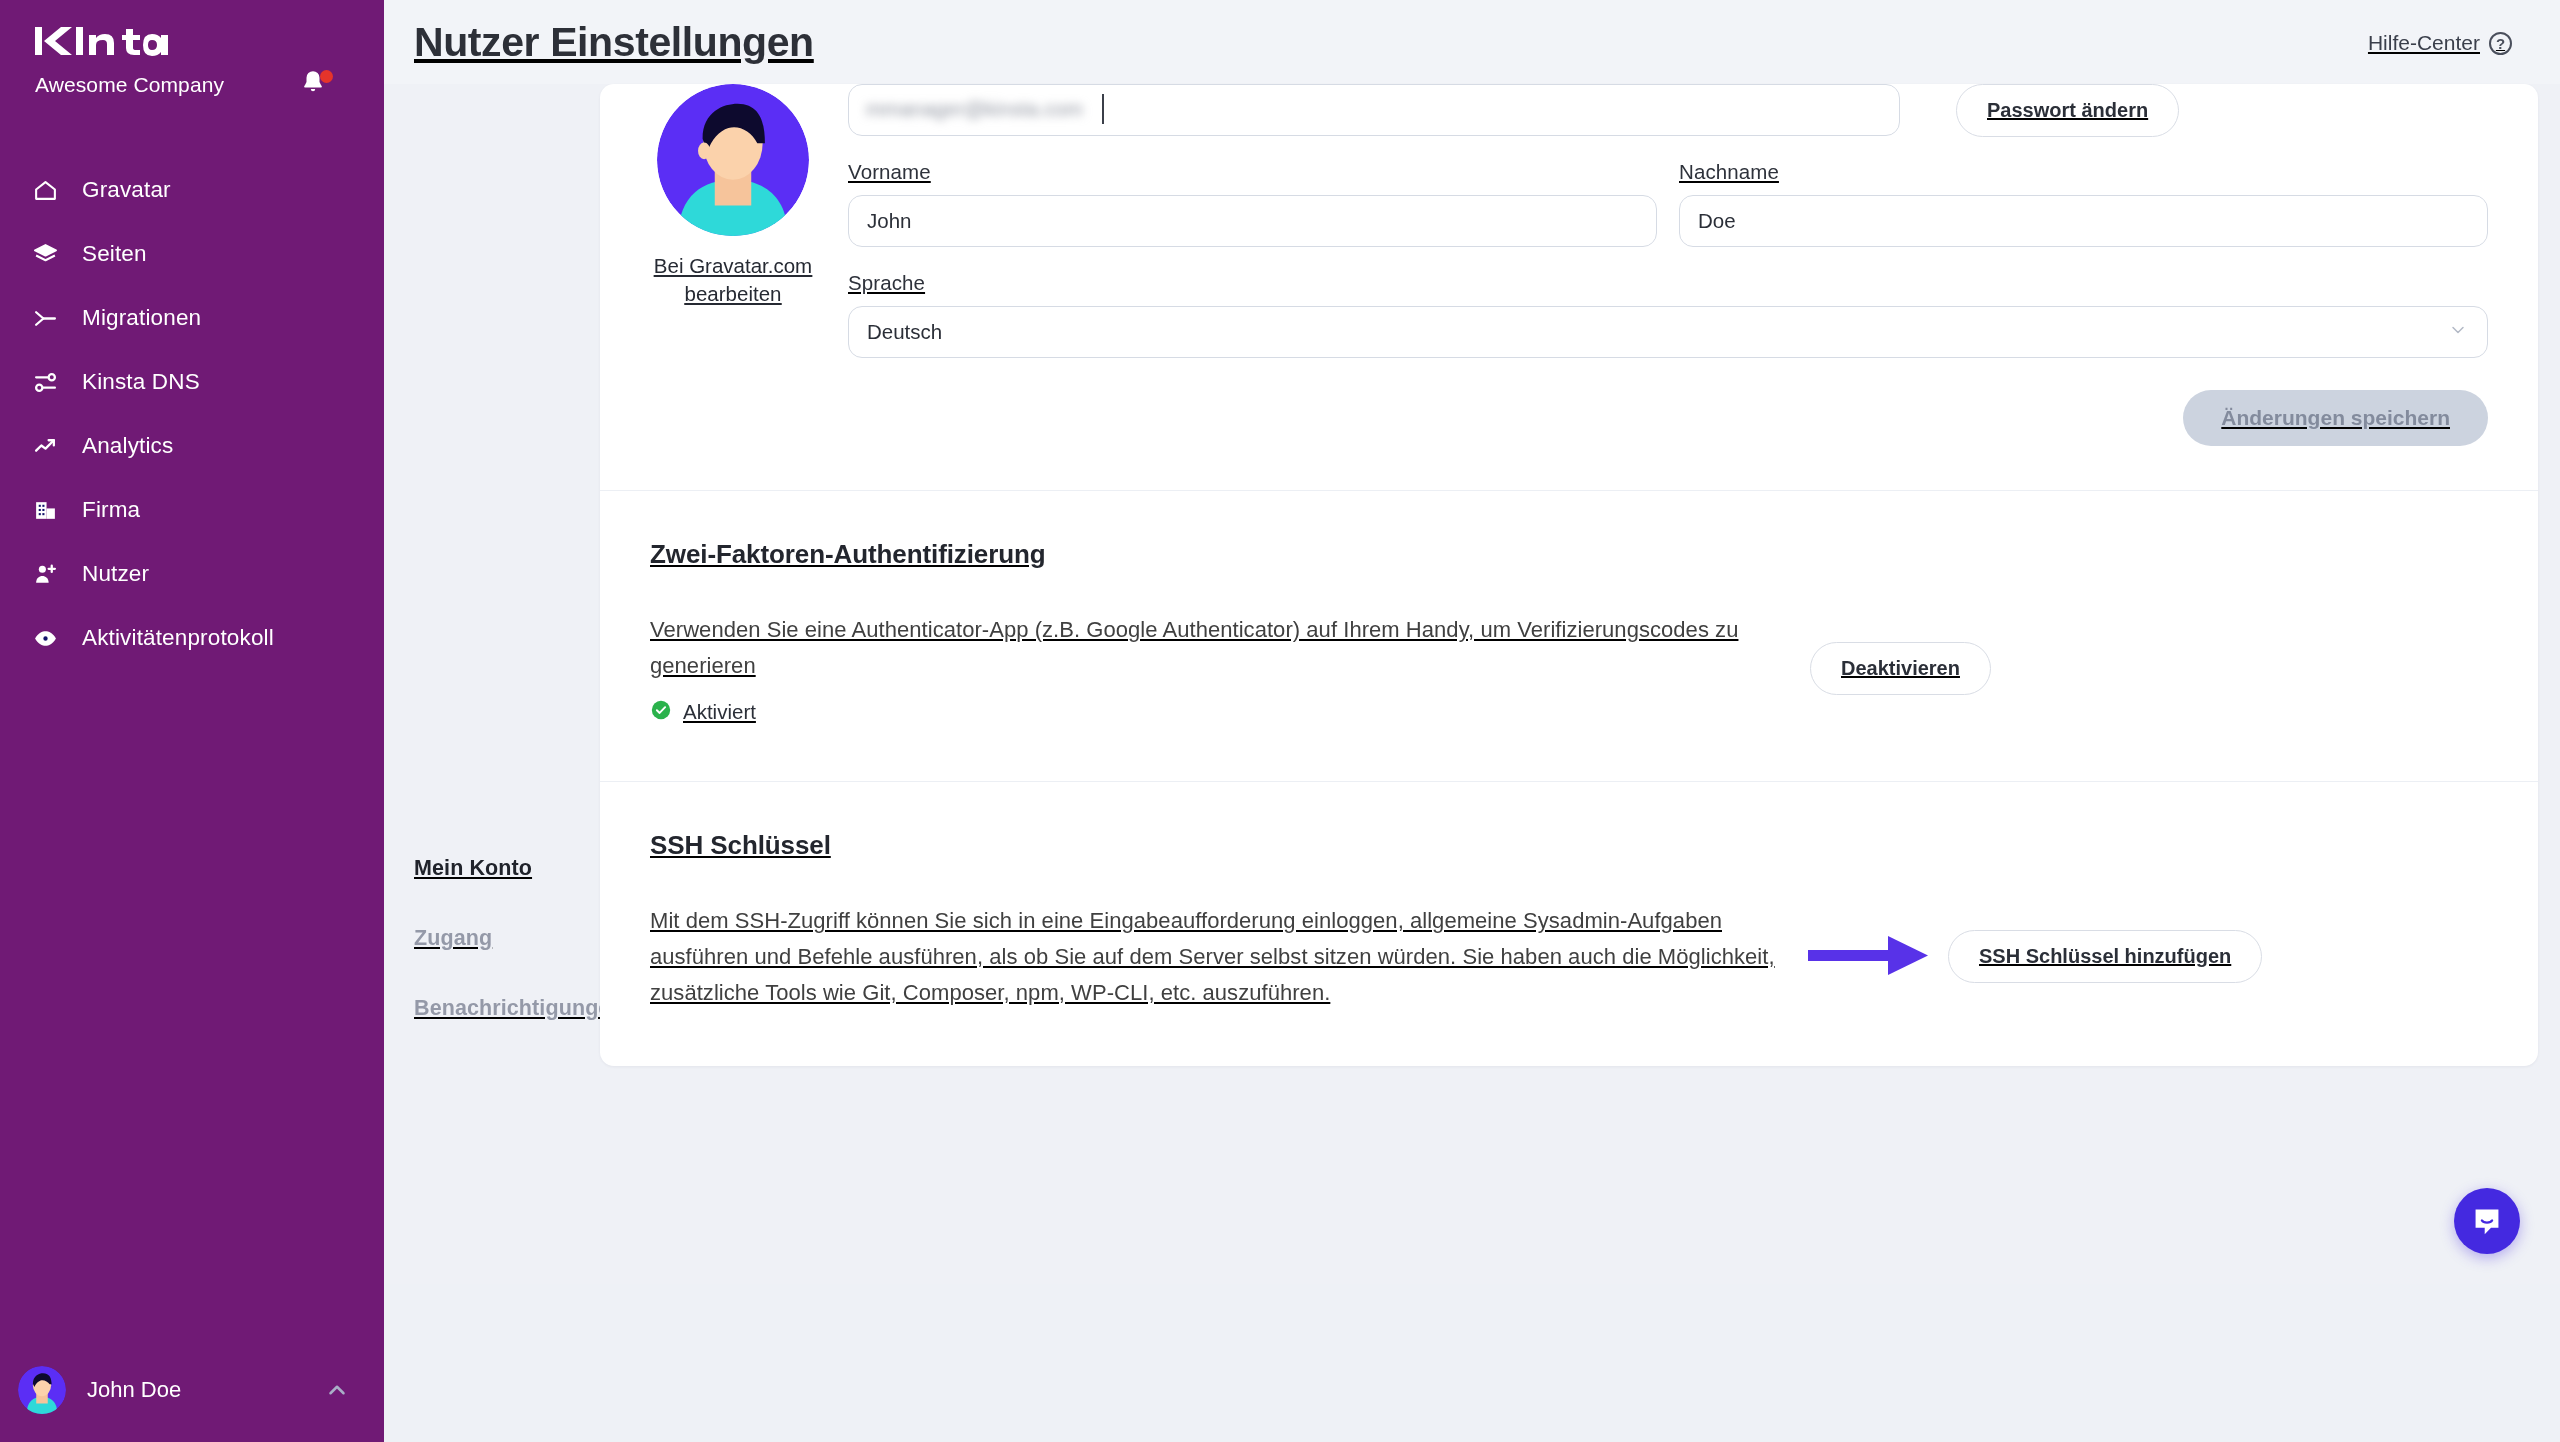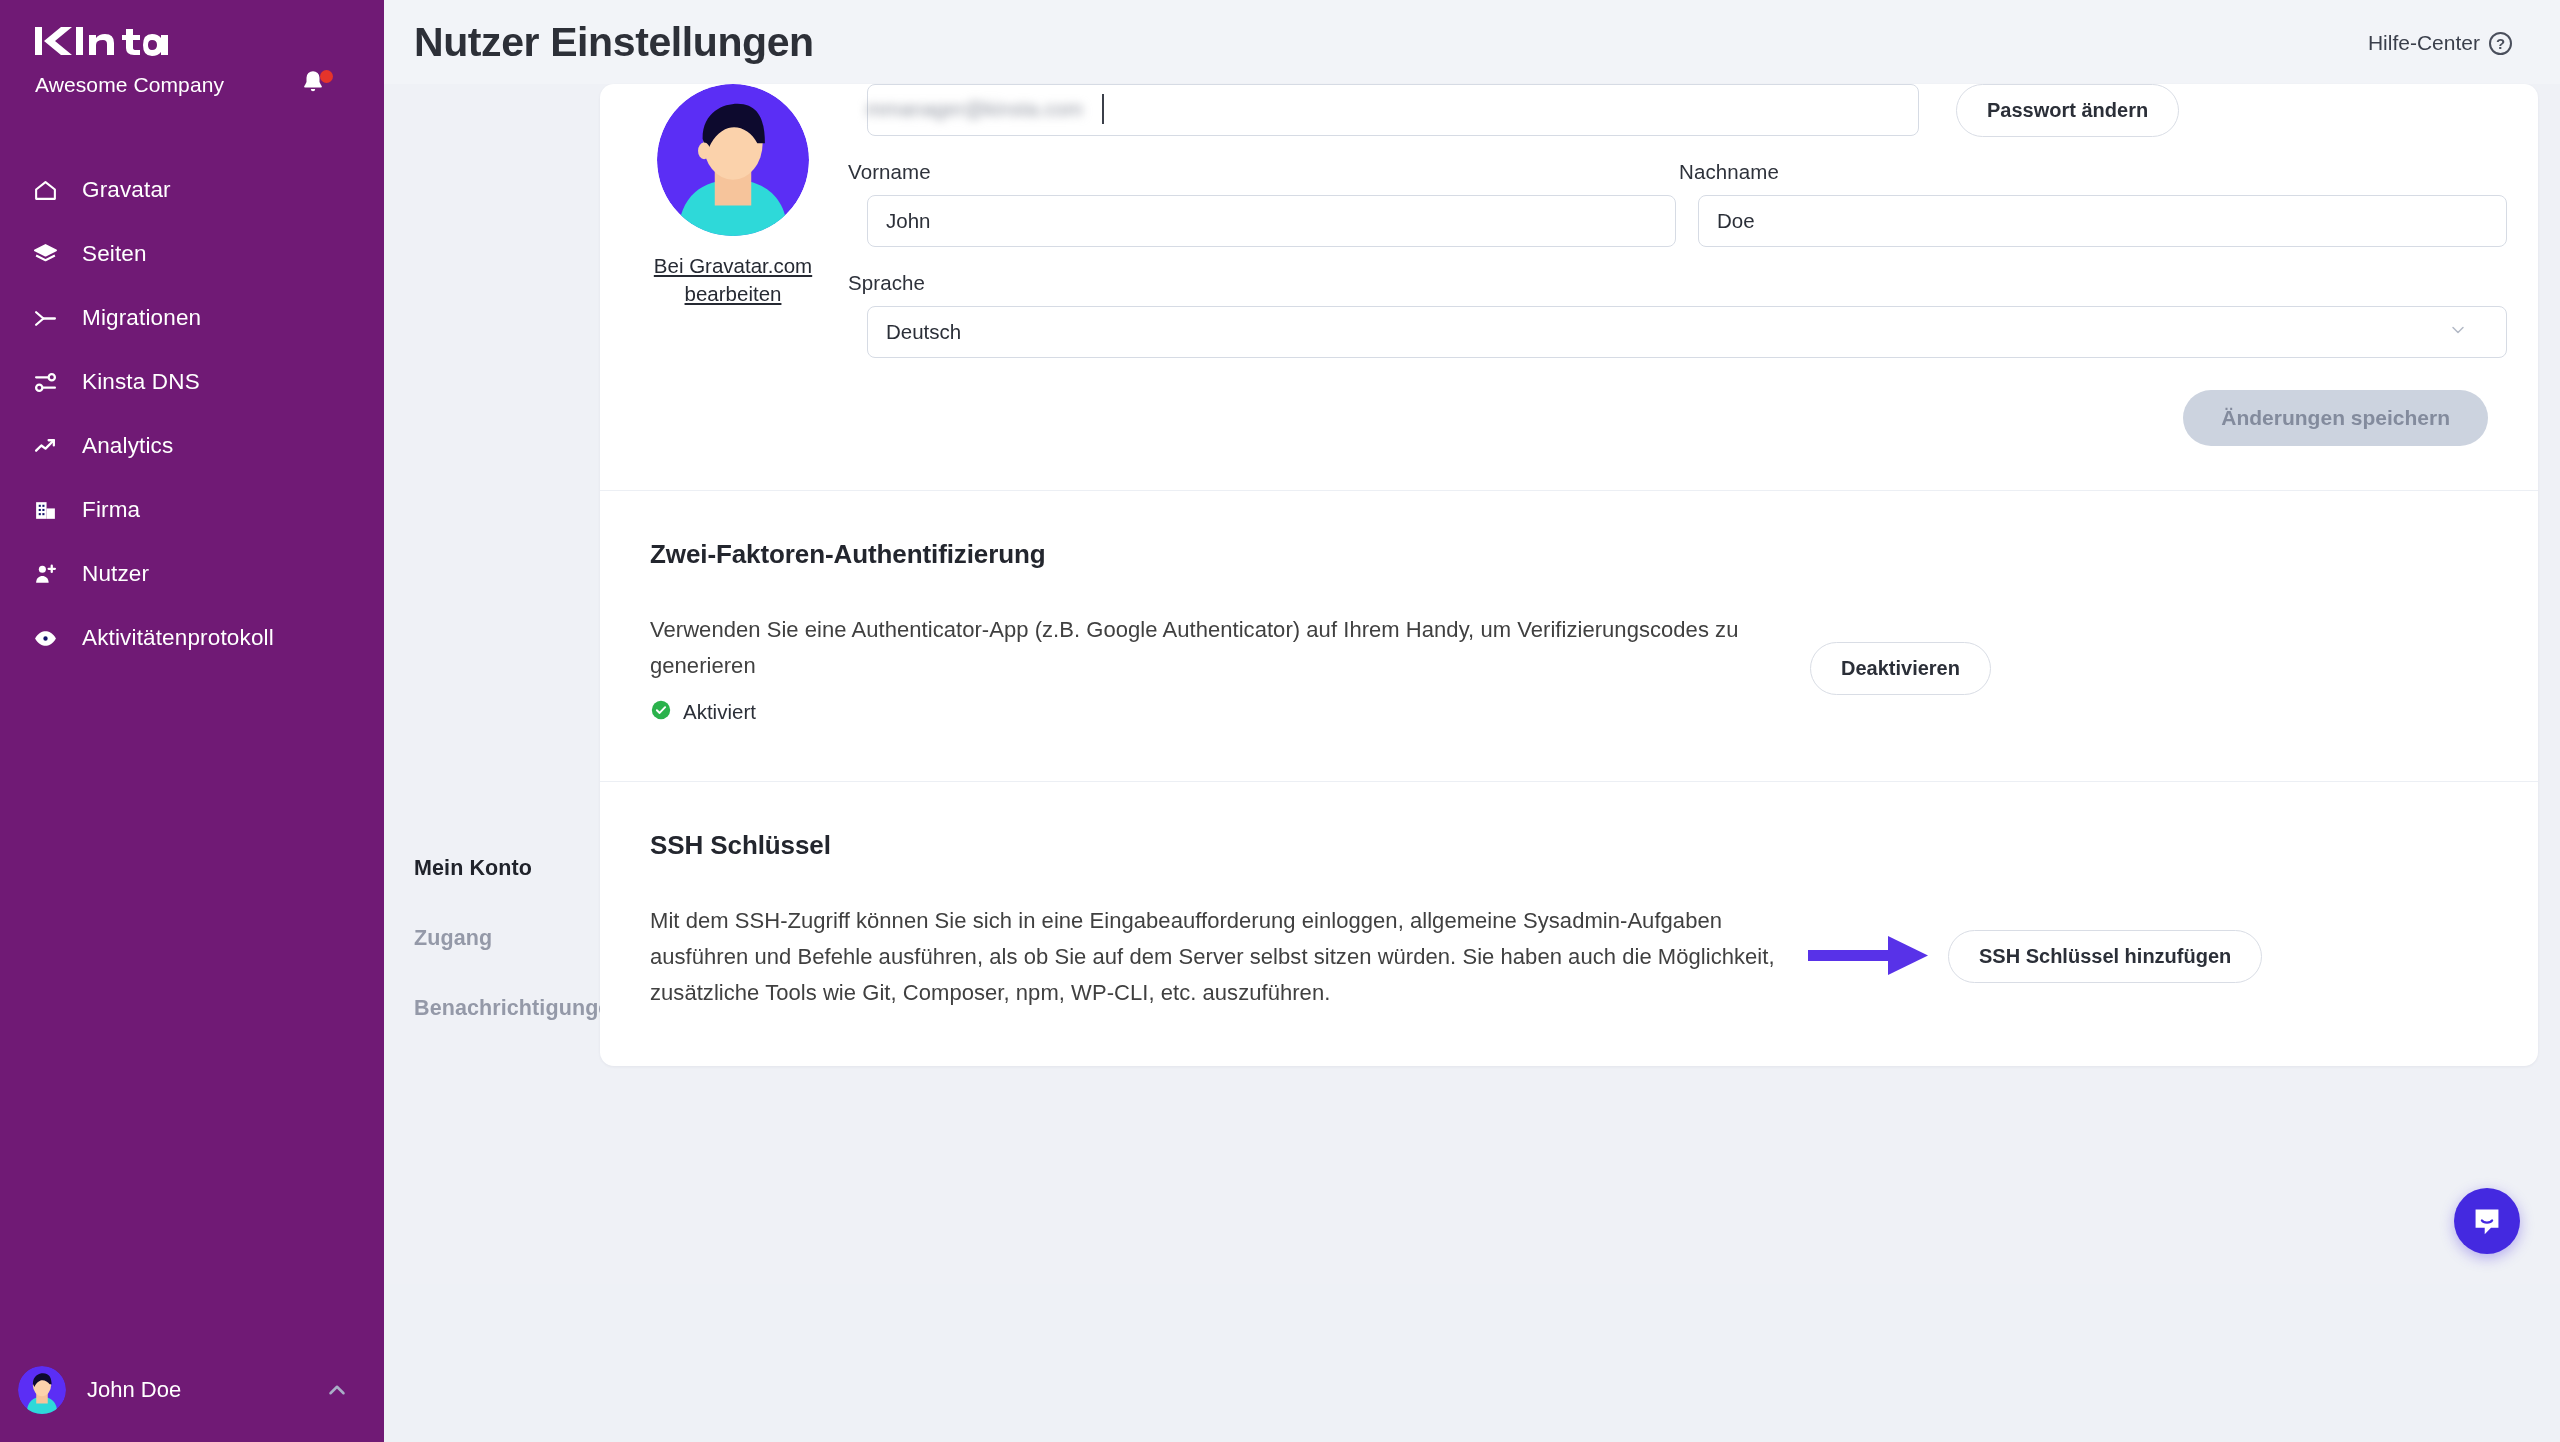--- a/index.html
+++ b/index.html
@@ -51,20 +51,21 @@
   }
   .avatar-sm { width: 48px; height: 48px; border-radius: 50%; overflow: hidden; flex: 0 0 48px; }
   .sb-user-name { color: #fff; font-size: 22px; margin-left: 21px; flex: 1; }
   .chev-up { width: 26px; height: 26px; }
 
   
   .main {
     flex: 1; height: 1284px; position: relative;
     background: #eff1f6;
     overflow: hidden;
+    text-decoration: underline;
   }
   .topbar {
     height: 84px; display: flex; align-items: center;
     justify-content: space-between; padding: 0 48px 0 0;
     background: #f2f4f8;
   }
   .page-title {
     font-size: 41px; color: #2d3038; font-weight: 700;
     letter-spacing: -.4px; padding-left: 30px;
   }
@@ -112,25 +113,24 @@
   .fields-col { flex: 1; padding-left: 20px; }
 
   .row2 { display: flex; gap: 22px; }
   .fgroup { flex: 1; margin-bottom: 24px; }
   .flabel {
     font-size: 20.5px; color: #2e323b; margin-bottom: 11px;
     display: block; letter-spacing: .1px;
   }
   .finput {
     width: 100%; height: 52px; border: 1px solid #d6dbe4;
-    border-radius: 8px; background: #fff; padding: 0 18px;
+    border-radius: 14px; background: #fff; padding: 0 18px;
     font-size: 20.5px; color: #2b2f38;
     font-family: "Liberation Sans", sans-serif;
     outline: none;
-    margin-left: 19px;
   }
   .finput::placeholder { color: #a7adbb; }
   .email-row { display: flex; gap: 0; align-items: flex-start; }
   .email-field-wrap { flex: 1; position: relative; max-width: 1052px; }
   .email-blur {
     position: absolute; left: 18px; top: 13px;
     font-size: 20.5px; color: #8e939f;
     filter: blur(5px); white-space: nowrap;
     user-select: none;
   }

